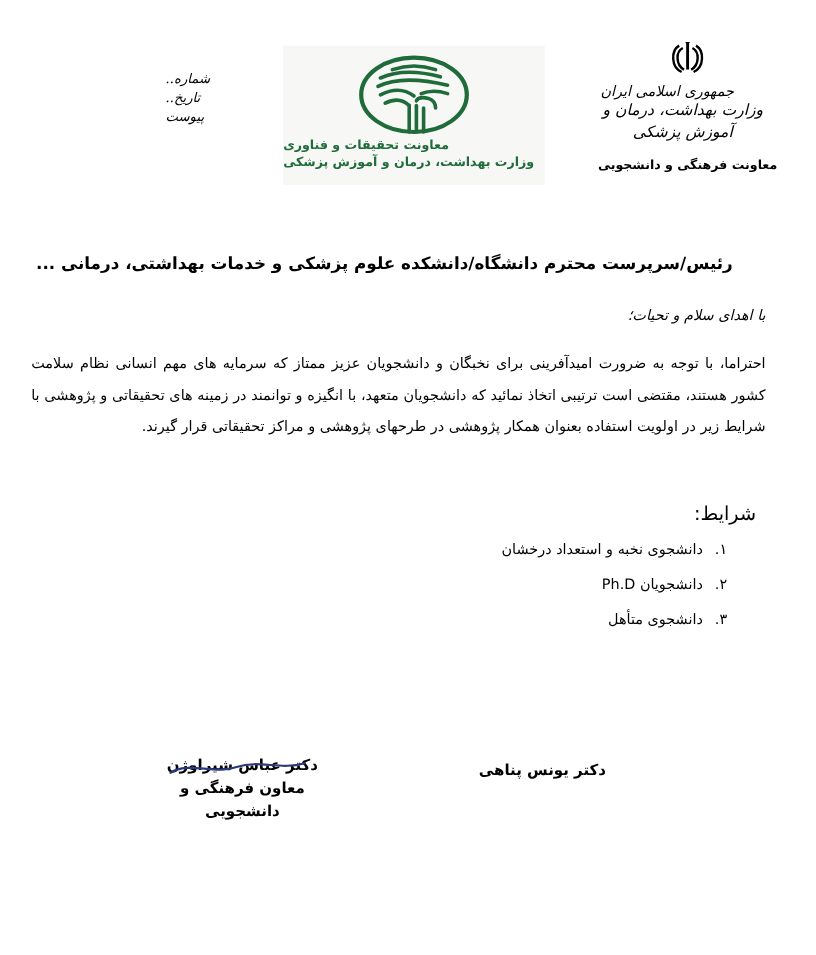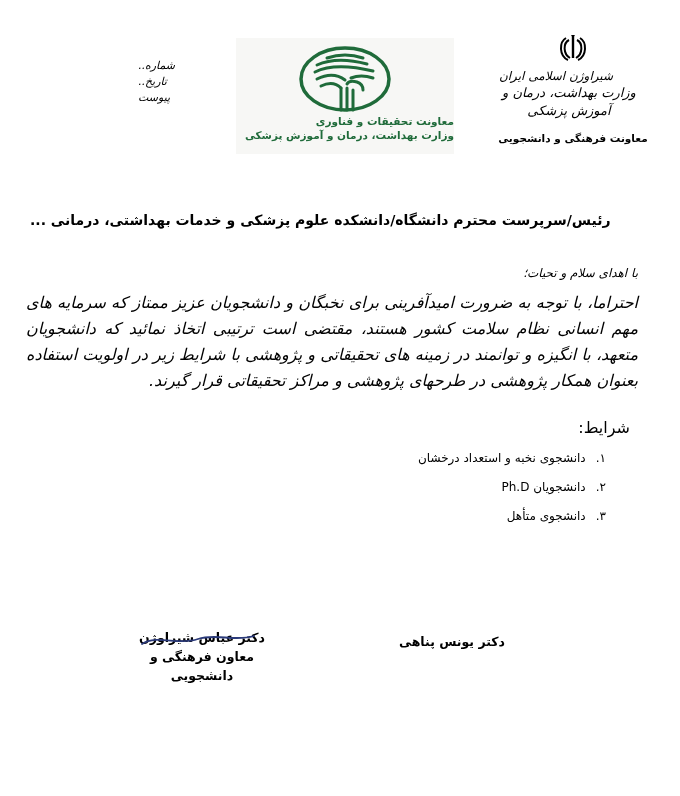--- a/index.html
+++ b/index.html
@@ -55,21 +55,21 @@
       margin-top: 12px;
     }
     
     .logo-box {
       position: absolute;
       left: 236px;
       top: 38px;
       width: 218px;
       height: 116px;
       background: #f7f7f5;
-      text-align: right;
+      text-align: left;
       direction: rtl;
     }
     .logo-svg {
       display: block;
       margin: 6px auto 0 auto;
     }
     .logo-text1, .logo-text2 {
       color: #1f6b3a;
       font-weight: bold;
       font-family: "DejaVu Sans", sans-serif;
@@ -98,38 +98,37 @@
       width: 620px;
       direction: rtl;
       text-align: left;
       font-weight: bold;
       font-size: 14px;
       font-family: "DejaVu Sans", sans-serif;
     }
     .greeting {
       position: absolute;
       right: 42px;
-      top: 266px;
+      top: 256px;
       direction: rtl;
       font-family: "DejaVu Serif", serif;
       font-style: italic;
       font-size: 12px;
     }
     .body-para {
       position: absolute;
       right: 42px;
       top: 290px;
       width: 612px;
       direction: rtl;
       text-align: justify;
       text-align-last: right;
       font-family: "DejaVu Sans", sans-serif;
-      font-size: 16px;
+      font-size: 12px;
       line-height: 26px;
-      font-style: italic;
     }
     .conditions-label {
       position: absolute;
       right: 50px;
       top: 418px;
       direction: rtl;
       font-family: "DejaVu Sans", sans-serif;
       font-size: 16px;
     }
     .conditions-list {
@@ -174,21 +173,21 @@
 
   <div class="ministry-block">
     <svg class="emblem" viewBox="0 0 30 28">
       <path d="M15 2 L15 24" stroke="#000" stroke-width="2.4"></path>
       <path d="M13 1 L17 1 L15 4 Z" fill="#000"></path>
       <path d="M11 6 C5 9 5 20 12 24" fill="none" stroke="#000" stroke-width="2"></path>
       <path d="M19 6 C25 9 25 20 18 24" fill="none" stroke="#000" stroke-width="2"></path>
       <path d="M8 4 C1 8 1 22 10 26" fill="none" stroke="#000" stroke-width="2"></path>
       <path d="M22 4 C29 8 29 22 20 26" fill="none" stroke="#000" stroke-width="2"></path>
     </svg>
-    <div class="ministry-line1">شیراوژن اسلامی ایران</div>
+    <div class="ministry-line1">جمهوری اسلامی ایران</div>
     <div class="ministry-line2">وزارت بهداشت، درمان و آموزش پزشکی</div>
     <div class="ministry-dept">معاونت فرهنگی و دانشجویی</div>
   </div>
 
   <div class="logo-box">
     <svg class="logo-svg" width="96" height="70" viewBox="0 0 96 70">
       <ellipse cx="48" cy="35" rx="44" ry="31" fill="none" stroke="#1f6b3a" stroke-width="3.5"></ellipse>
       <g fill="none" stroke="#1f6b3a" stroke-width="3" stroke-linecap="round">
         <path d="M30 14 Q48 8 66 14"></path>
         <path d="M20 21 Q40 12 70 20"></path>

